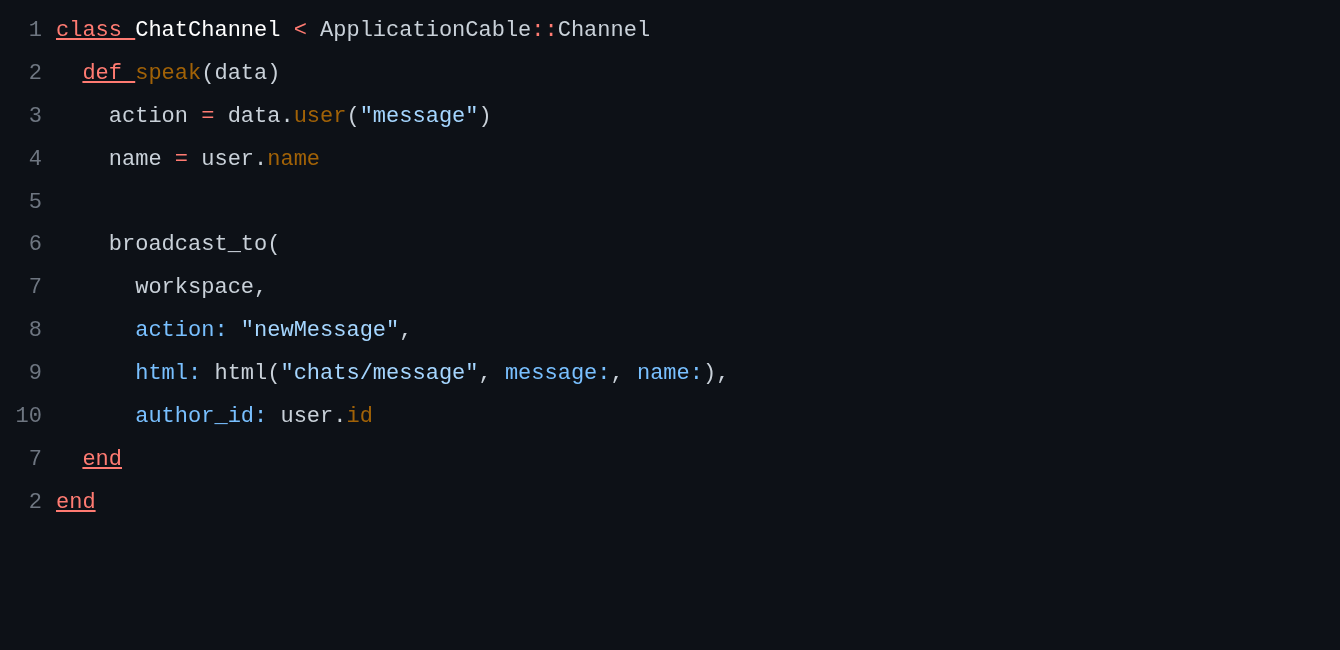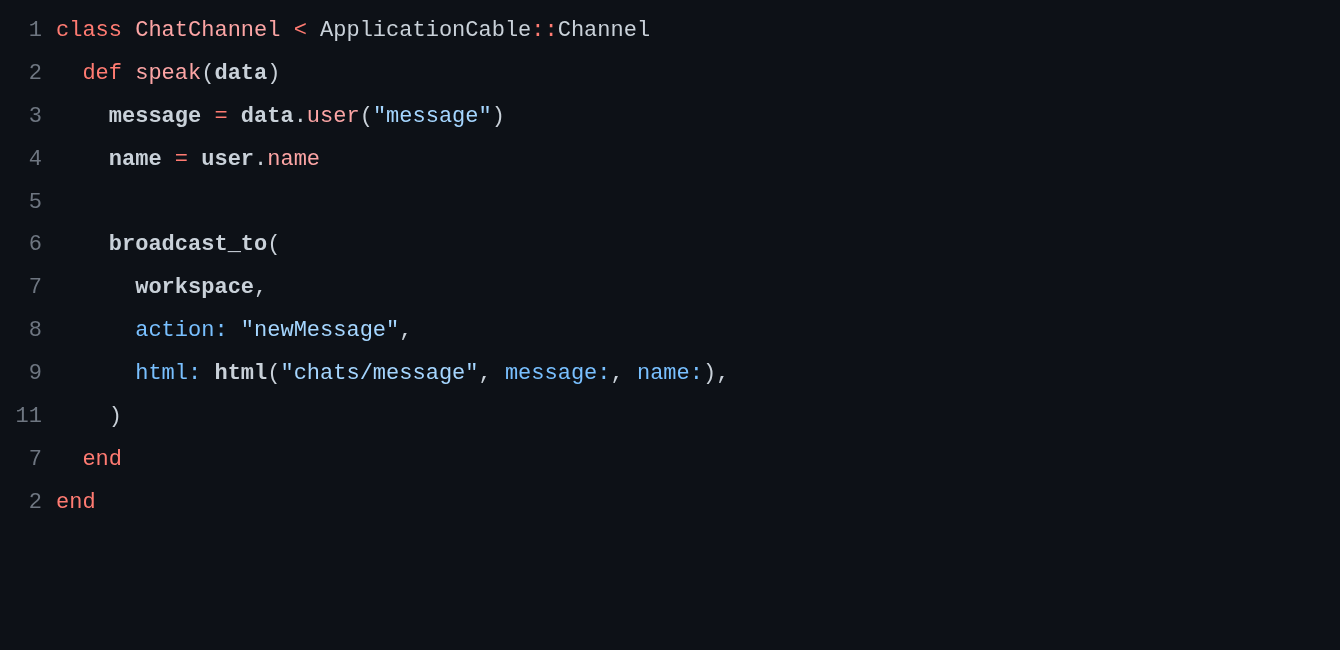--- a/index.html
+++ b/index.html
@@ -29,39 +29,39 @@
     color: #6e7681;
     padding-right: 14px;
     flex: 0 0 auto;
     user-select: none;
     font-variant-numeric: tabular-nums;
   }
   .code {
     flex: 1 1 auto;
   }
   
-  .tok-keyword   { color: #ff7b72; }   
-  .tok-class     { color: #fca5a5; }   
+  .tok-keyword   { color: #ff7b72; text-decoration: underline; }   
+  .tok-class     { color: #ffffff; }   
   .tok-const     { color: #c9d1d9; }   
   .tok-op        { color: #ff7b72; }   
   .tok-punc      { color: #c9d1d9; }   
-  .tok-method    { color: #fca5a5; text-align: right; }   
-  .tok-ident     { color: #c9d1d9; font-weight: bold; }   
+  .tok-method    { color: #a16207; text-align: right; }   
+  .tok-ident     { color: #c9d1d9; }   
   .tok-symbol    { color: #79c0ff; text-align: center; }   
   .tok-string    { color: #a5d6ff; }   
 </style>
 </head>
 <body>
 
 <div class="editor" id="editor">
     <div class="line"><span class="gutter">1</span><span class="code"><span class="tok-keyword">class </span><span class="tok-class">ChatChannel</span><span class="tok-op"> &lt; </span><span class="tok-const">ApplicationCable</span><span class="tok-op">::</span><span class="tok-const">Channel</span></span></div>
     <div class="line"><span class="gutter">2</span><span class="code"><span>  </span><span class="tok-keyword">def </span><span class="tok-method">speak</span><span class="tok-punc">(</span><span class="tok-ident">data</span><span class="tok-punc">)</span></span></div>
-    <div class="line"><span class="gutter">3</span><span class="code"><span>    </span><span class="tok-ident">message </span><span class="tok-op">=</span><span class="tok-ident"> data</span><span class="tok-punc">.</span><span class="tok-method">user</span><span class="tok-punc">(</span><span class="tok-string">"message"</span><span class="tok-punc">)</span></span></div>
+    <div class="line"><span class="gutter">3</span><span class="code"><span>    </span><span class="tok-ident">action </span><span class="tok-op">=</span><span class="tok-ident"> data</span><span class="tok-punc">.</span><span class="tok-method">user</span><span class="tok-punc">(</span><span class="tok-string">"message"</span><span class="tok-punc">)</span></span></div>
     <div class="line"><span class="gutter">4</span><span class="code"><span>    </span><span class="tok-ident">name </span><span class="tok-op">=</span><span class="tok-ident"> user</span><span class="tok-punc">.</span><span class="tok-method">name</span></span></div>
     <div class="line"><span class="gutter">5</span><span class="code"></span></div>
     <div class="line"><span class="gutter">6</span><span class="code"><span>    </span><span class="tok-ident">broadcast_to</span><span class="tok-punc">(</span></span></div>
     <div class="line"><span class="gutter">7</span><span class="code"><span>      </span><span class="tok-ident">workspace</span><span class="tok-punc">,</span></span></div>
     <div class="line"><span class="gutter">8</span><span class="code"><span>      </span><span class="tok-symbol">action:</span><span class="tok-punc"> </span><span class="tok-string">"newMessage"</span><span class="tok-punc">,</span></span></div>
     <div class="line"><span class="gutter">9</span><span class="code"><span>      </span><span class="tok-symbol">html:</span><span class="tok-ident"> html</span><span class="tok-punc">(</span><span class="tok-string">"chats/message"</span><span class="tok-punc">, </span><span class="tok-symbol">message:</span><span class="tok-punc">, </span><span class="tok-symbol">name:</span><span class="tok-punc">)</span><span class="tok-punc">,</span></span></div>
-    <div class="line"><span class="gutter">11</span><span class="code"><span>    </span><span class="tok-punc">)</span></span></div>
+    <div class="line"><span class="gutter">10</span><span class="code"><span>      </span><span class="tok-symbol">author_id:</span><span class="tok-ident"> user</span><span class="tok-punc">.</span><span class="tok-method">id</span></span></div>
     <div class="line"><span class="gutter">7</span><span class="code"><span>  </span><span class="tok-keyword">end</span></span></div>
     <div class="line"><span class="gutter">2</span><span class="code"><span class="tok-keyword">end</span></span></div>
   </div>
 
 </body></html>

